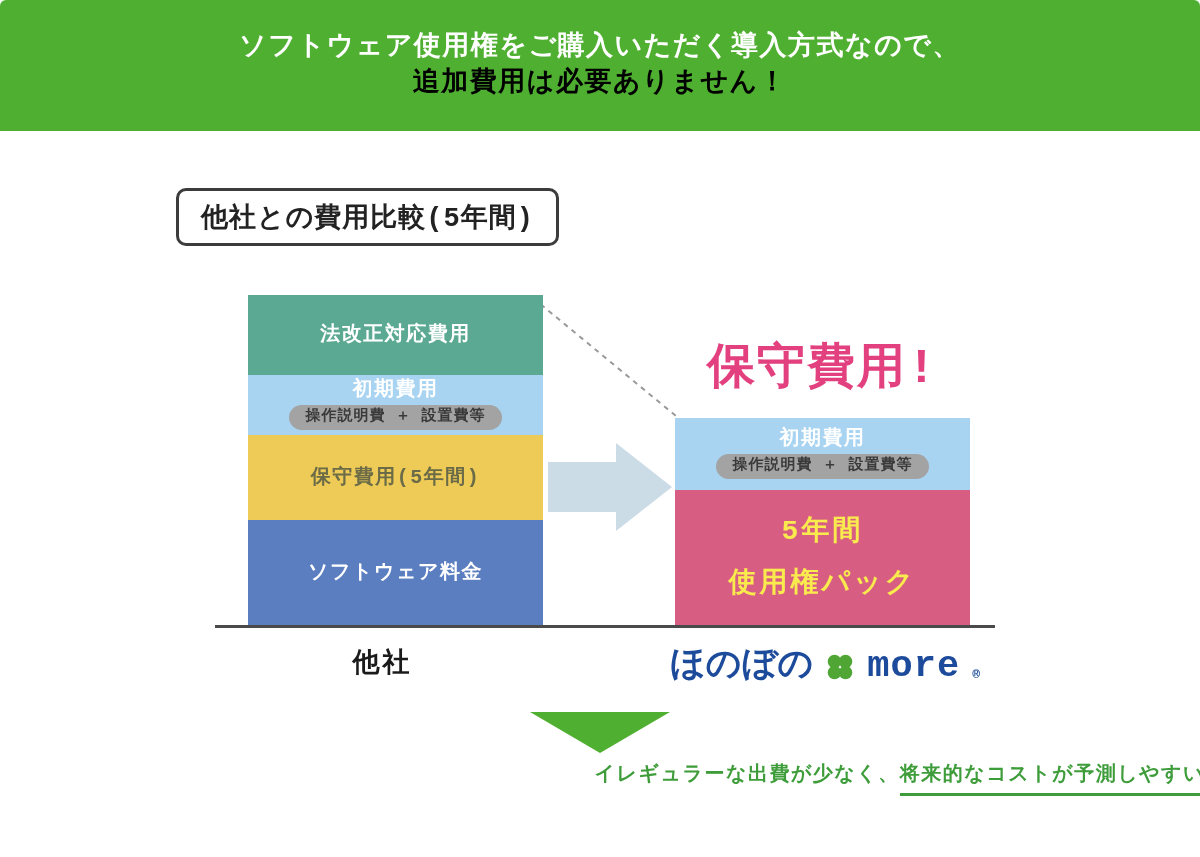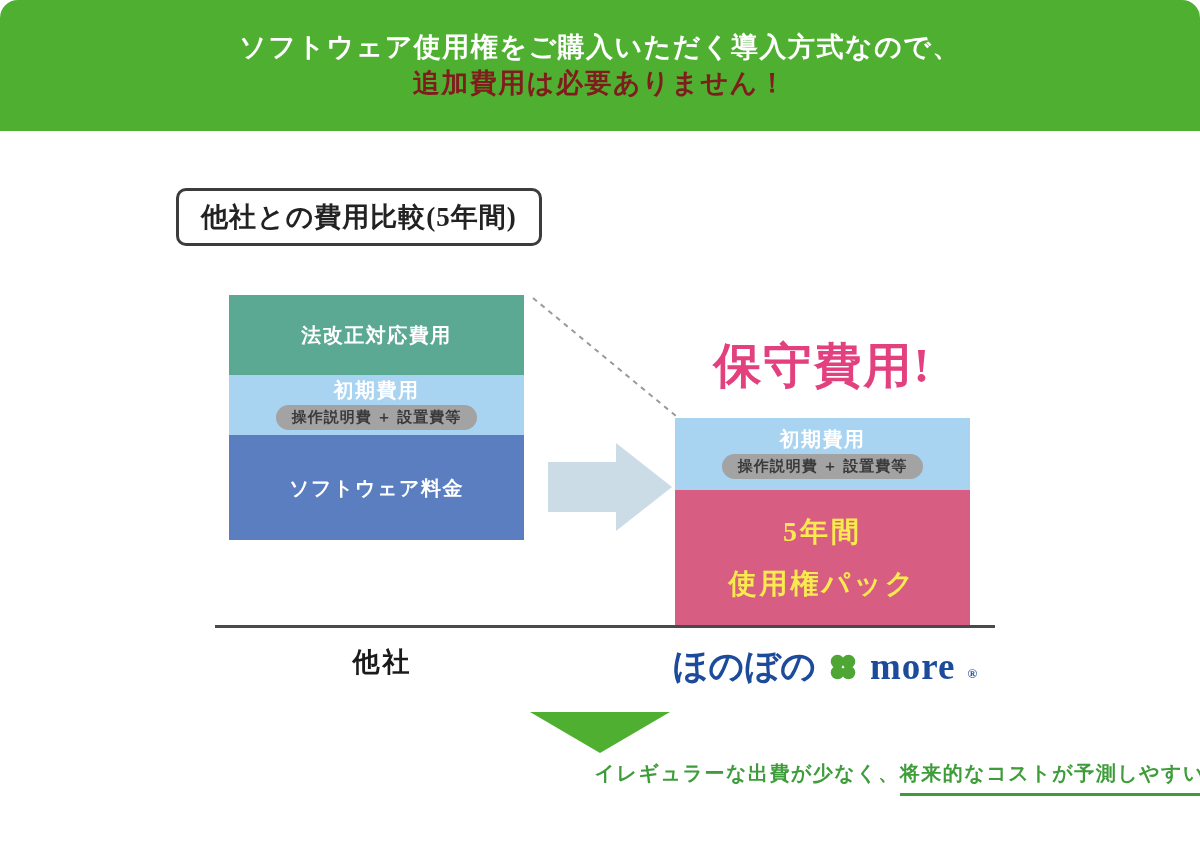--- a/index.html
+++ b/index.html
@@ -1,32 +1,32 @@
 <!DOCTYPE html>
 <html><head>
 <meta charset="utf-8">
 <style>
   html,body{margin:0;padding:0;background:#ffffff;}
   .page{position:relative;width:1200px;height:857px;background:#ffffff;overflow:hidden;
-        font-family:Liberation Serif, serif;border-radius:18px;}
+        font-family:Liberation Mono, monospace;border-radius:6px;}
 
   
   .banner{position:absolute;top:0;left:0;width:100%;height:131px;display:flex;flex-direction:column;
           align-items:center;justify-content:center;gap:9px;}
   .banner-line{font-size:27px;font-weight:bold;letter-spacing:1.5px;line-height:1;}
   .banner-line1{color:#ffffff;}
 
   
   .title-box{position:absolute;left:176px;top:188px;background:#ffffff;border:3px solid #3c3c3c;
              border-radius:10px;padding:8px 22px;font-size:27px;font-weight:bold;color:#222222;
              letter-spacing:1px;}
 
   
   .bar{position:absolute;width:295px;display:flex;flex-direction:column;}
-  .bar-left{left:229px;top:295px;justify-content:center;}
+  .bar-left{left:248px;top:295px;justify-content:center;}
   .bar-right{left:675px;top:418px;}
   .seg{display:flex;flex-direction:column;align-items:center;justify-content:center;}
   .seg-label{font-size:20px;font-weight:bold;letter-spacing:1.5px;line-height:1;}
   .white-label{color:#ffffff;}
   .dark-label{color:#6b6b47;}
   .pill{margin-top:5px;background:#a3a3a3;border-radius:15px;padding:4px 16px;font-size:15px;
         font-weight:bold;color:#3a3a3a;letter-spacing:1px;line-height:1.1;}
   .seg-legal{height:80px;}
   .seg-init-l{height:60px;}
   .seg-maint{height:85px;}
@@ -59,38 +59,41 @@
                font-weight:bold;letter-spacing:1.5px;}
   .underlined{display:inline-block;border-bottom:3px solid #3E9D3A;padding-bottom:6px;}
 </style>
 </head>
 <body>
 
 <div class="page">
 
   <div class="banner" style="background-color: rgb(79, 175, 48);">
     <div class="banner-line banner-line1">ソフトウェア使用権をご購入いただく導入方式なので、</div>
-    <div class="banner-line" style="color: #7f1d1d;">追加費用は必要ありません！</div>
+    <div class="banner-line" style="color: #000000;">追加費用は必要ありません！</div>
   </div>
 
   <div class="title-box">他社との費用比較(5年間)</div>
 
   <svg class="overlay" width="1200" height="857" viewBox="0 0 1200 857">
     <line x1="533" y1="298" x2="676" y2="416" stroke="#9a9a9a" stroke-width="2" stroke-dasharray="5 5"></line>
     <polygon points="548,462 616,462 616,443 672,487 616,531 616,512 548,512" fill="#CBDCE6"></polygon>
     <polygon points="530,712 670,712 600,753" fill="#4FAF30"></polygon>
   </svg>
 
   <div class="bar bar-left">
     <div class="seg seg-legal" style="background-color: rgb(91, 169, 147);">
       <span class="seg-label white-label">法改正対応費用</span>
     </div>
     <div class="seg seg-init-l" style="background-color: rgb(168, 212, 242);">
       <span class="seg-label white-label">初期費用</span>
       <span class="pill">操作説明費 ＋ 設置費等</span>
+    </div>
+    <div class="seg seg-maint" style="background-color: rgb(238, 203, 87);">
+      <span class="seg-label dark-label">保守費用(5年間)</span>
     </div>
     <div class="seg seg-soft" style="background-color: rgb(90, 126, 192);">
       <span class="seg-label white-label">ソフトウェア料金</span>
     </div>
   </div>
 
   <div class="callout" style="color: rgb(226, 64, 126);">保守費用!</div>
 
   <div class="bar bar-right">
     <div class="seg seg-init-r" style="background-color: rgb(168, 212, 242);">

